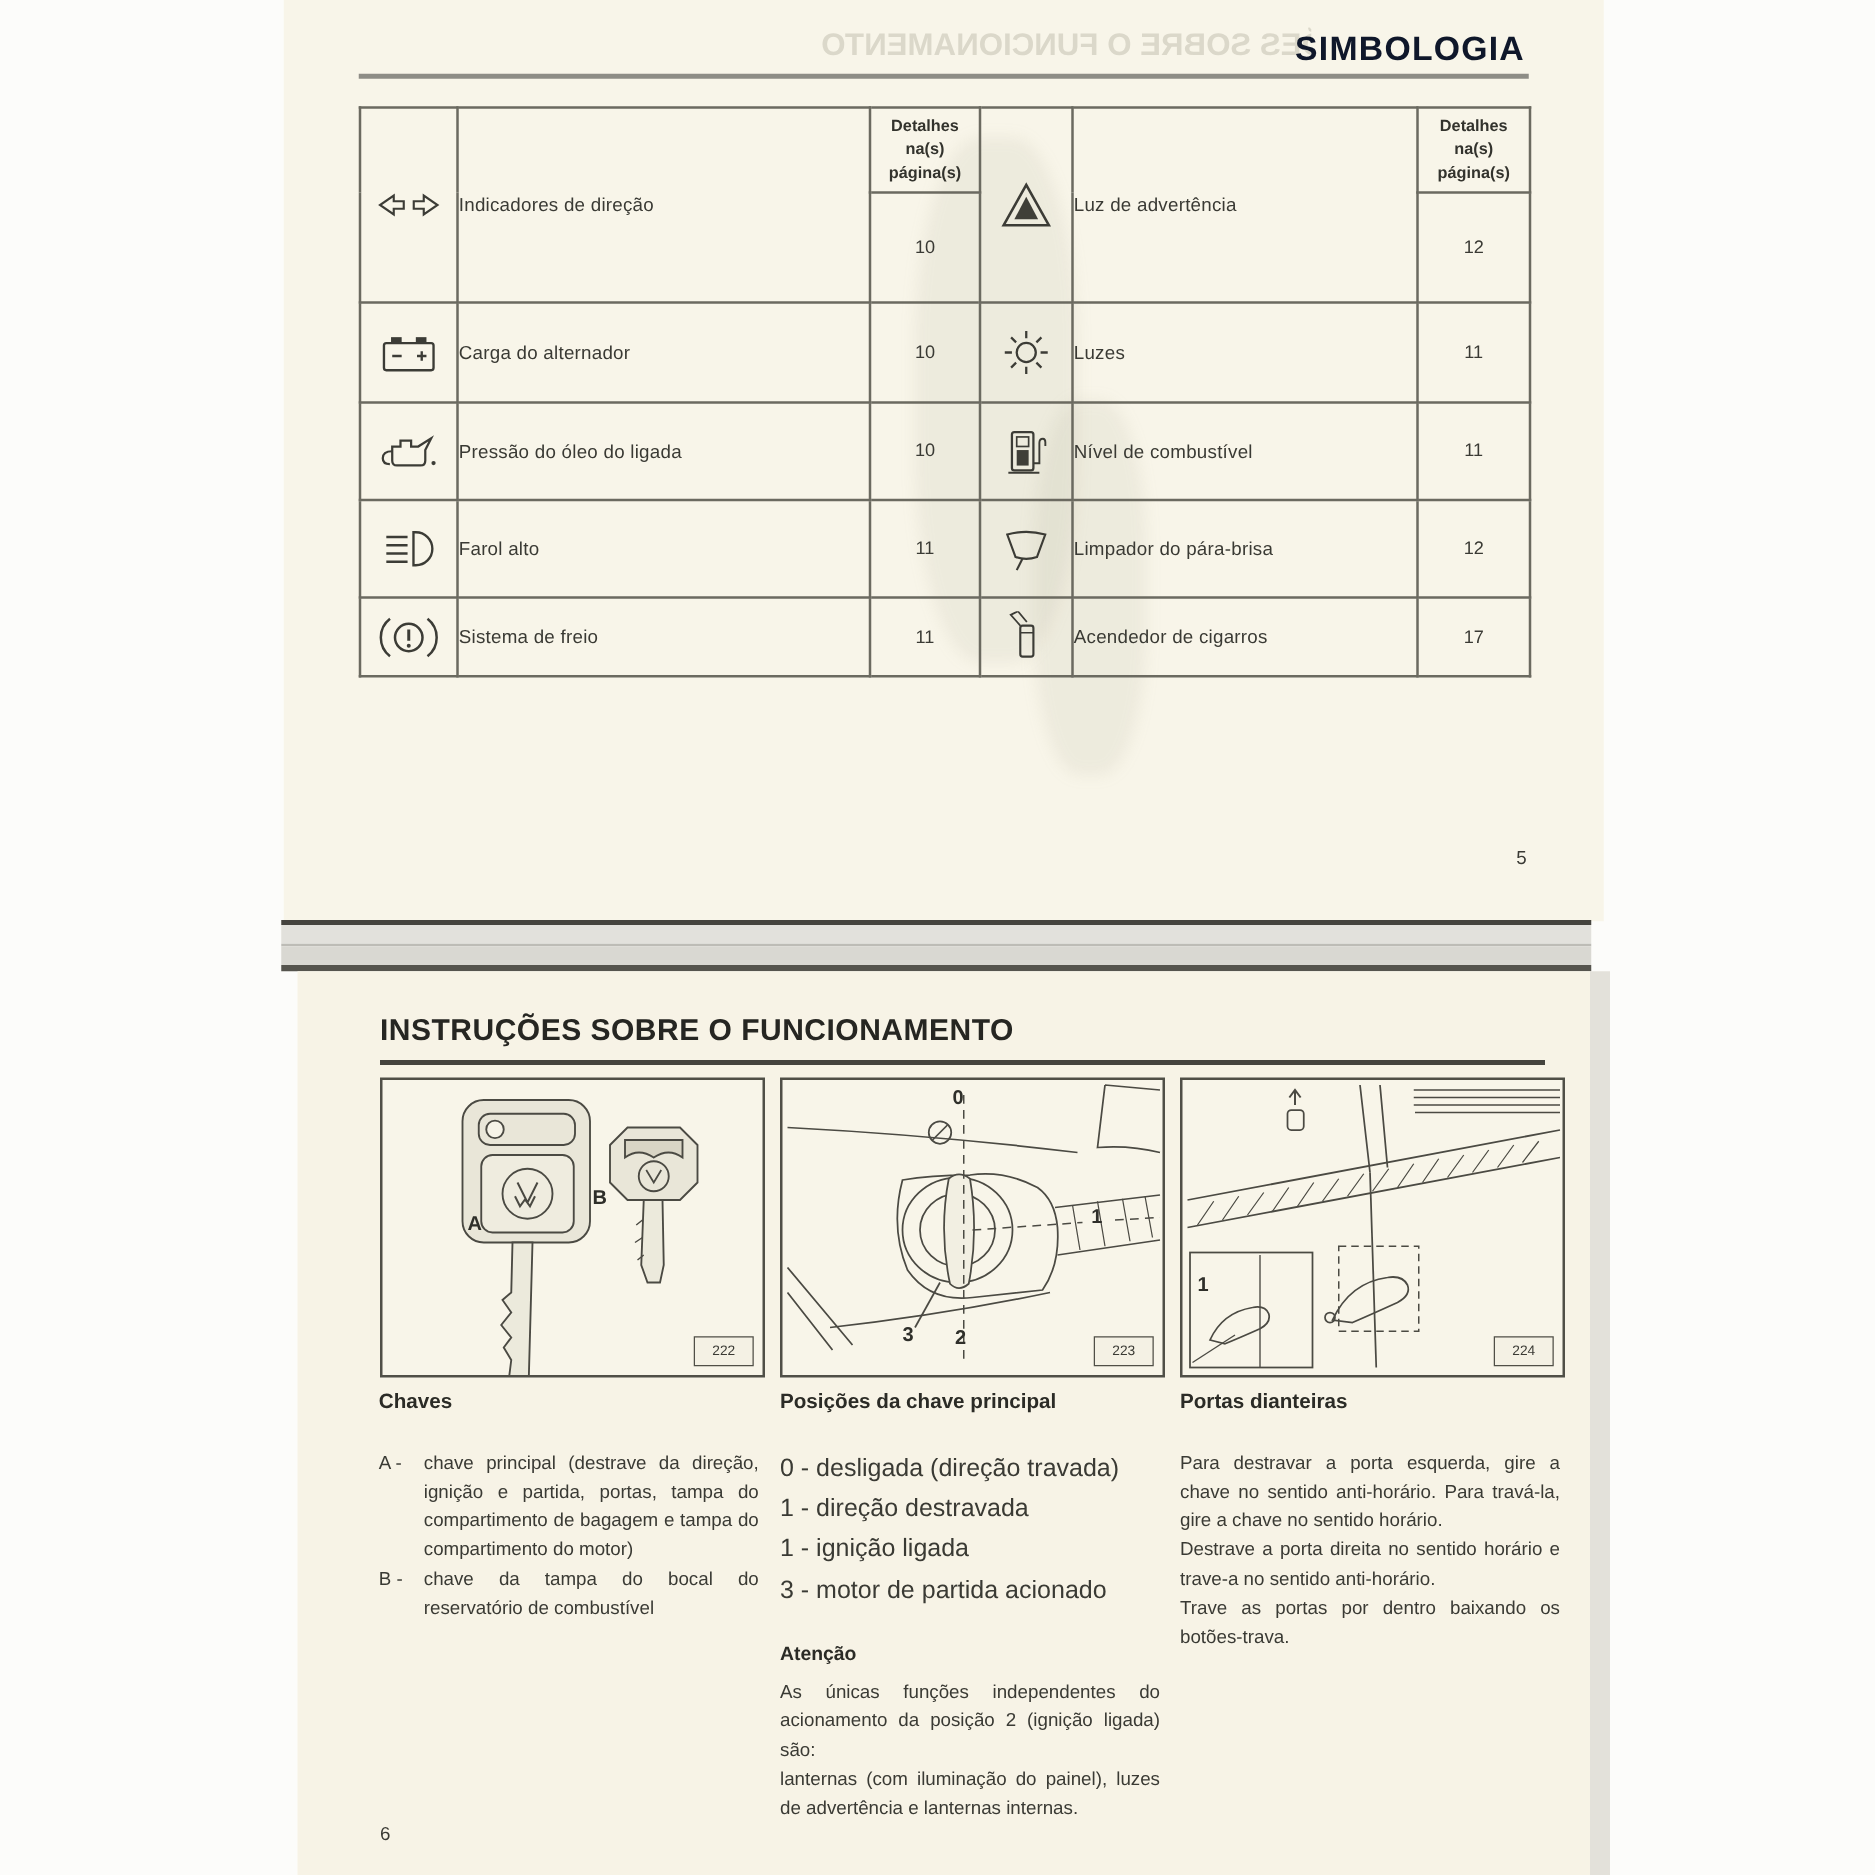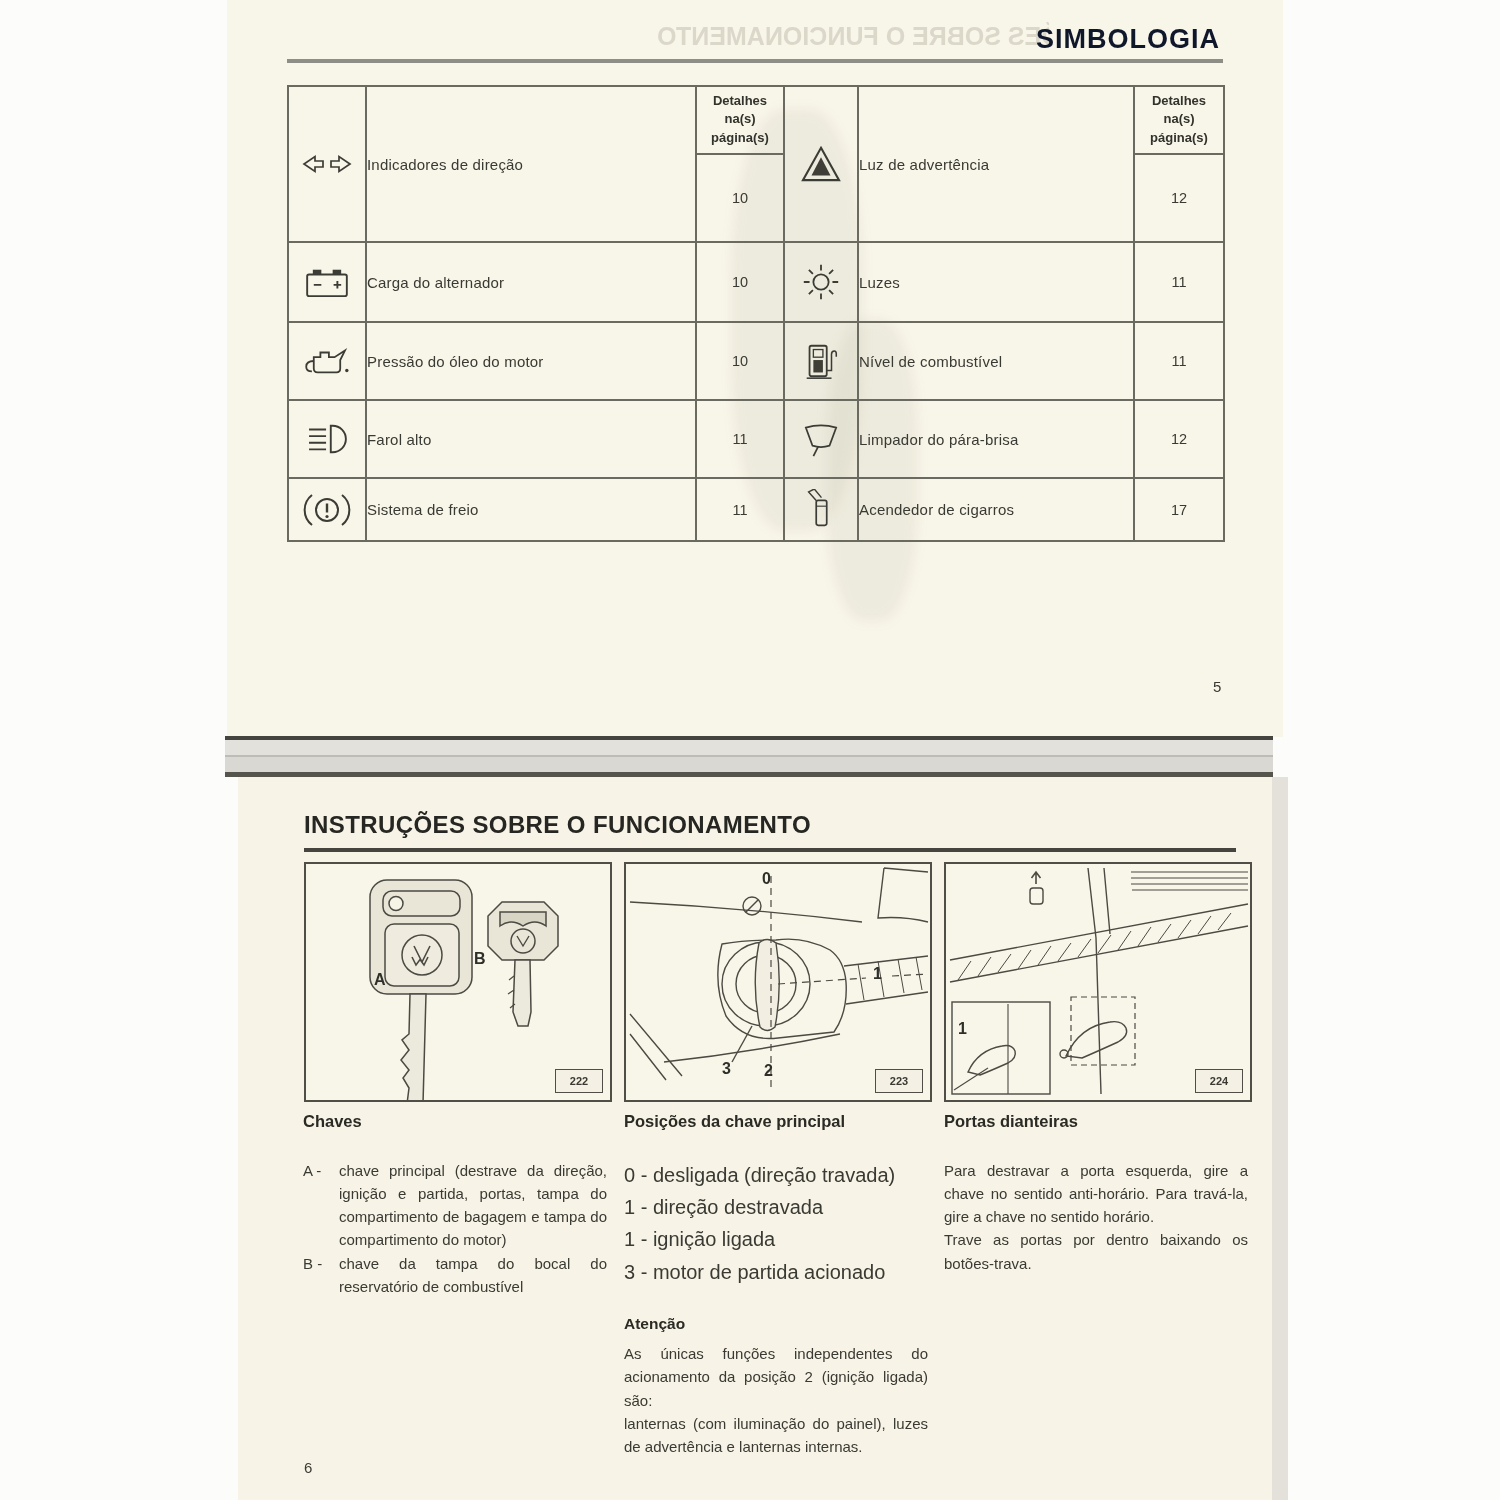--- a/index.html
+++ b/index.html
@@ -42,21 +42,21 @@
     white-space:pre-line;color:#33332d;}
   td.c-page{text-align:center;font-size:14.5px;}
   tr.r-hdr{height:65px;} tr.r-first{height:85px;}
   tr.r3{height:77px;} tr.r4{height:75px;} tr.r5{height:75px;} tr.r6{height:60px;}
   .icon svg{display:block;margin:0 auto;}
   
   .panel{top:85px;width:304px;height:236px;border:2px solid #504f47;background:#f8f5e9;}
   .p1{left:66px;} .p2{left:386px;} .p3{left:706px;}
   .figtag{position:absolute;right:7px;bottom:7px;width:46px;height:22px;
     border:1.5px solid #504f47;background:#f4f1e4;display:flex;align-items:center;
-    justify-content:center;font-size:11px;color:#3a3a34;font-weight:bold;}
+    justify-content:center;font-size:11px;color:#3a3a34;}
   .figlabel{position:absolute;font-size:16px;font-weight:bold;color:#2f2f2a;}
   
   .col{top:332px;width:304px;line-height:1.55;}
   .c1{left:65px;} .c2{left:386px;} .c3{left:706px;}
   .col h3{margin:0 0 24px 0;font-size:16.5px;font-weight:bold;color:#2b2b26;}
   .col .body{font-size:15px;text-align:justify;}
   .li{display:flex;margin:0;}
   .li .k{width:36px;flex:none;}
   .li .t{flex:1;text-align:justify;}
   .poslist div{font-size:20px;line-height:1.62;}
@@ -136,21 +136,21 @@
       <td class="c-page">11</td>
     </tr>
     <tr class="r4">
       <td class="c-icon icon">
         <svg width="52" height="34" viewBox="0 0 52 36" stroke="#3c3c36" fill="none" stroke-width="1.9">
           <path d="M12 14 h7 v-5 h9 v5 h6 l11 -7 -5 10 v9 q0 4 -4 4 H16 q-4 0 -4 -4 z"></path>
           <path d="M12 18 q-8 0 -8 6 q0 5 6 5"></path>
           <circle cx="47" cy="28" r="1.8" fill="#3c3c36" stroke="none"></circle>
         </svg>
       </td>
-      <td class="c-desc">Pressão do óleo do motor</td>
+      <td class="c-desc">Pressão do óleo do ligada</td>
       <td class="c-page">10</td>
       <td class="c-icon icon">
         <svg width="40" height="42" viewBox="0 0 40 44" stroke="#3c3c36" fill="none" stroke-width="1.9">
           <rect x="8" y="6" width="18" height="32" rx="2"></rect>
           <rect x="12" y="10" width="10" height="8" stroke-width="1.4"></rect>
           <rect x="12" y="21" width="10" height="13" fill="#3f3f38" stroke="none"></rect>
           <path d="M26 32 h5 V15 q0 -3.5 3 -3.5 M34 11.5 q2 0 2 3 v3" stroke-width="1.6"></path>
           <path d="M5 40 h26" stroke-width="1.6"></path>
         </svg>
       </td>
@@ -318,17 +318,18 @@
       <div>3 - motor de partida acionado</div>
     </div>
     <div class="note-h">Atenção</div>
     <div class="note-t">As únicas funções independentes do acionamento da posição 2 (ignição ligada) são:
 lanternas (com iluminação do painel), luzes de advertência e lanternas internas.</div>
   </div>
 
   <div class="abs col c3">
     <h3>Portas dianteiras</h3>
     <p>Para destravar a porta esquerda, gire a chave no sentido anti-horário. Para travá-la, gire a chave no sentido horário.</p>
+    <p>Destrave a porta direita no sentido horário e trave-a no sentido anti-horário.</p>
     <p>Trave as portas por dentro baixando os botões-trava.</p>
   </div>
 
   <div class="abs pgnum" style="left:66px;top:682px;">6</div>
 </div>
 
 </body></html>

